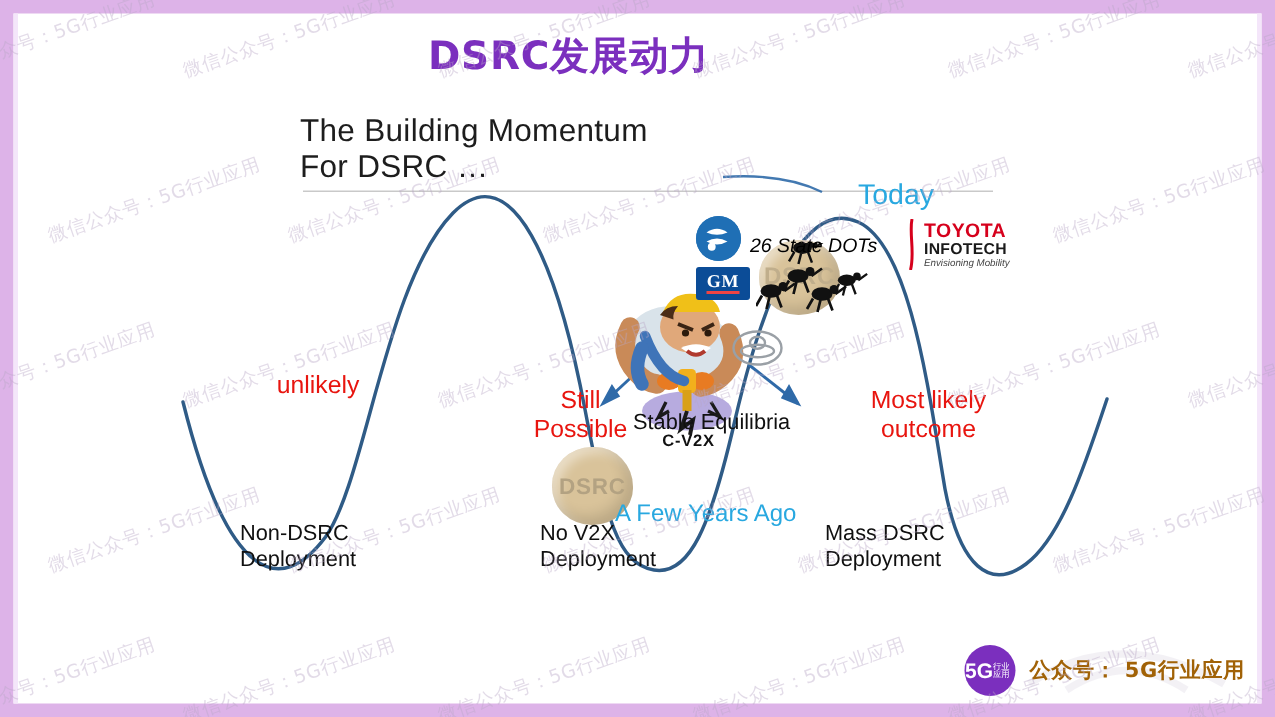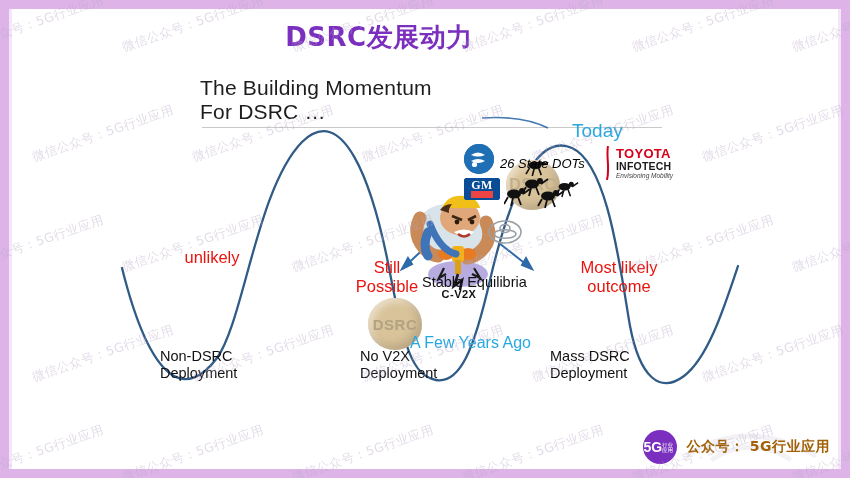--- a/index.html
+++ b/index.html
@@ -54,21 +54,21 @@
 
   
   .logo{position:absolute;z-index:24;}
   #dot-logo{left:452px;top:86px;width:30px;height:30px;border-radius:50%;
     background:#1f6fb5;}
   #dot-logo .sw{position:absolute;left:0;top:0;width:30px;height:30px;}
   #dots-text{left:488px;top:98px;color:#000000;font-size:13px;font-family:"Liberation Sans",sans-serif;font-style:italic;}
   #gm-logo{left:452px;top:120px;width:34px;height:20px;background:#0b4c97;border:1.5px solid #0b4c97;
     border-radius:2px;display:flex;align-items:center;justify-content:center;}
   #gm-logo b{color:#fff;font-size:12px;font-family:"Liberation Serif",serif;letter-spacing:.5px;
-    border-bottom:7px solid #ef4444;line-height:.95;}
+    border-bottom:2px solid #ef4444;line-height:.95;}
   #toyota-logo{left:476px;top:162px;width:34px;height:24px;}
   #toyota-info{left:592px;top:86px;width:82px;height:40px;background:#ffffff;}
   #toyota-info .ti-bar{position:absolute;left:2px;top:2px;width:4px;height:34px;}
   #toyota-info .t1{position:absolute;left:12px;top:2px;color:#d6001c;font-weight:bold;font-size:13px;
      font-family:"Liberation Sans",sans-serif;letter-spacing:.3px;}
   #toyota-info .t2{position:absolute;left:12px;top:16px;color:#1a1a1a;font-weight:bold;font-size:10.5px;
      font-family:"Liberation Sans",sans-serif;letter-spacing:.2px;}
   #toyota-info .t3{position:absolute;left:12px;top:28px;color:#444;font-size:6.5px;font-style:italic;
      font-family:"Liberation Sans",sans-serif;}
 

